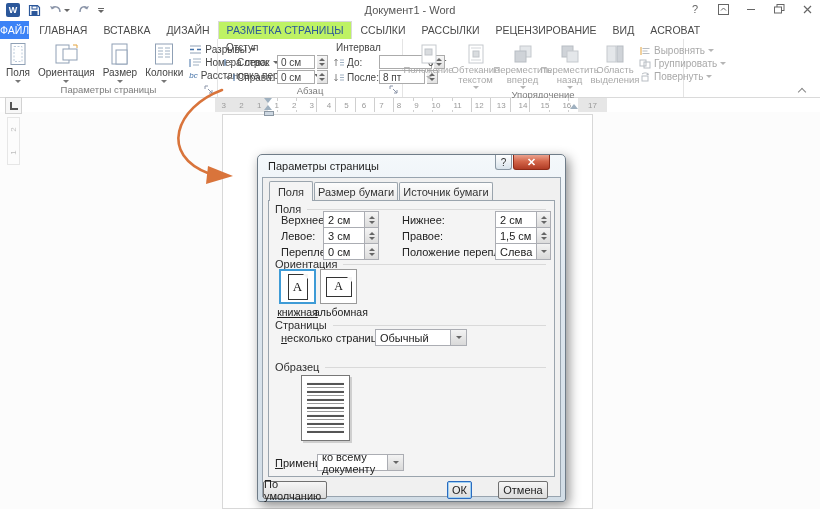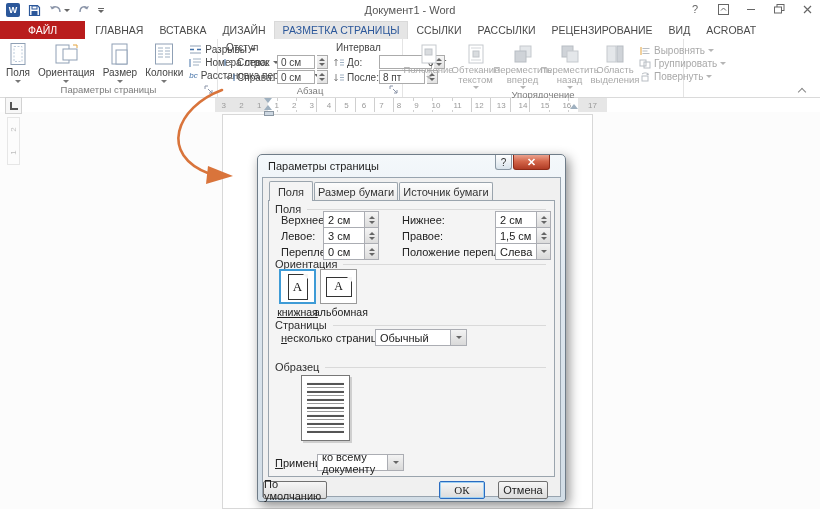--- a/index.html
+++ b/index.html
@@ -16,22 +16,22 @@
   .caret-d{width:0;height:0;border-left:3px solid transparent;border-right:3px solid transparent;border-top:3px solid #666;display:inline-block;}
   .doc-title{position:absolute;left:0;right:0;top:4px;text-align:center;font-size:11px;color:#555;}
   .winbtns{position:absolute;right:6px;top:3px;display:flex;align-items:center;gap:14px;color:#666;font-size:11px;}
   .winbtns .wb{display:flex;align-items:center;justify-content:center;width:14px;height:12px;}
   .signin{position:absolute;right:8px;top:24px;font-size:10px;color:#444;}
 
   
   .tabrow{position:absolute;left:0;top:22px;width:820px;height:17px;display:flex;align-items:flex-end;
           border-bottom:1px solid #d9d9d9;background:#fff;}
   .rtab{font-size:10.5px;color:#4a4a4a;padding:2px 8px 3px;white-space:nowrap;}
-  .rtab.file{background:#b91c1c;color:#fff;padding:3px 28px;margin-right:2px;}
-  .rtab.active{background:#e5e5e5;color:#2b579a;border:1px solid #d9d9d9;border-bottom:1px solid #fff;margin-bottom:-1px;margin-top:24px;}
+  .rtab.file{background:#3b82f6;color:#fff;padding:3px 0;margin-right:2px;}
+  .rtab.active{background:#bef264;color:#2b579a;border:1px solid #d9d9d9;border-bottom:1px solid #fff;margin-bottom:-1px;margin-top:24px;}
 
   
   .ribbon{position:absolute;left:0;top:39px;width:820px;height:58px;background:#fff;border-bottom:1px solid #dadada;display:flex;}
   .rgroup{position:relative;height:100%;border-right:1px solid #e4e4e4;display:flex;flex-direction:column;}
   .rg-content{flex:1;display:flex;align-items:flex-start;padding:2px 2px 0;}
   .rg-title{height:13px;font-size:9.5px;color:#7b7b7b;text-align:center;line-height:12px;position:relative;}
   .launcher{position:absolute;right:2px;bottom:1px;width:11px;height:11px;}
   .bigbtn{display:flex;flex-direction:column;align-items:center;padding:1px 4px;}
   .bigbtn .lbl{font-size:10px;color:#444;line-height:11px;margin-top:1px;white-space:nowrap;}
   .bigbtn .caret-d{margin-top:2px;border-top-color:#777;}
@@ -559,16 +559,16 @@
       <div class="dlabel ak" style="left:6px;top:256px;">Применить:</div>
       <div class="dfield" style="left:48px;top:253px;width:87px;border-radius:7px;">
         <span class="val">ко всему документу</span>
         <span class="darrow">
             <span class="tri-d"></span>
           </span>
       </div>
     </div>
 
     <div class="dbtn ak" style="left:0px;top:303px;width:64px;">По умолчанию</div>
-    <div class="dbtn default" style="left:176px;top:303px;width:46px;font-family:Liberation Serif, serif;">ОК</div>
+    <div class="dbtn default" style="left:184px;top:303px;width:25px;">ОК</div>
     <div class="dbtn" style="left:235px;top:303px;width:50px;">Отмена</div>
   </div>
 </div>
 
 </body></html>

